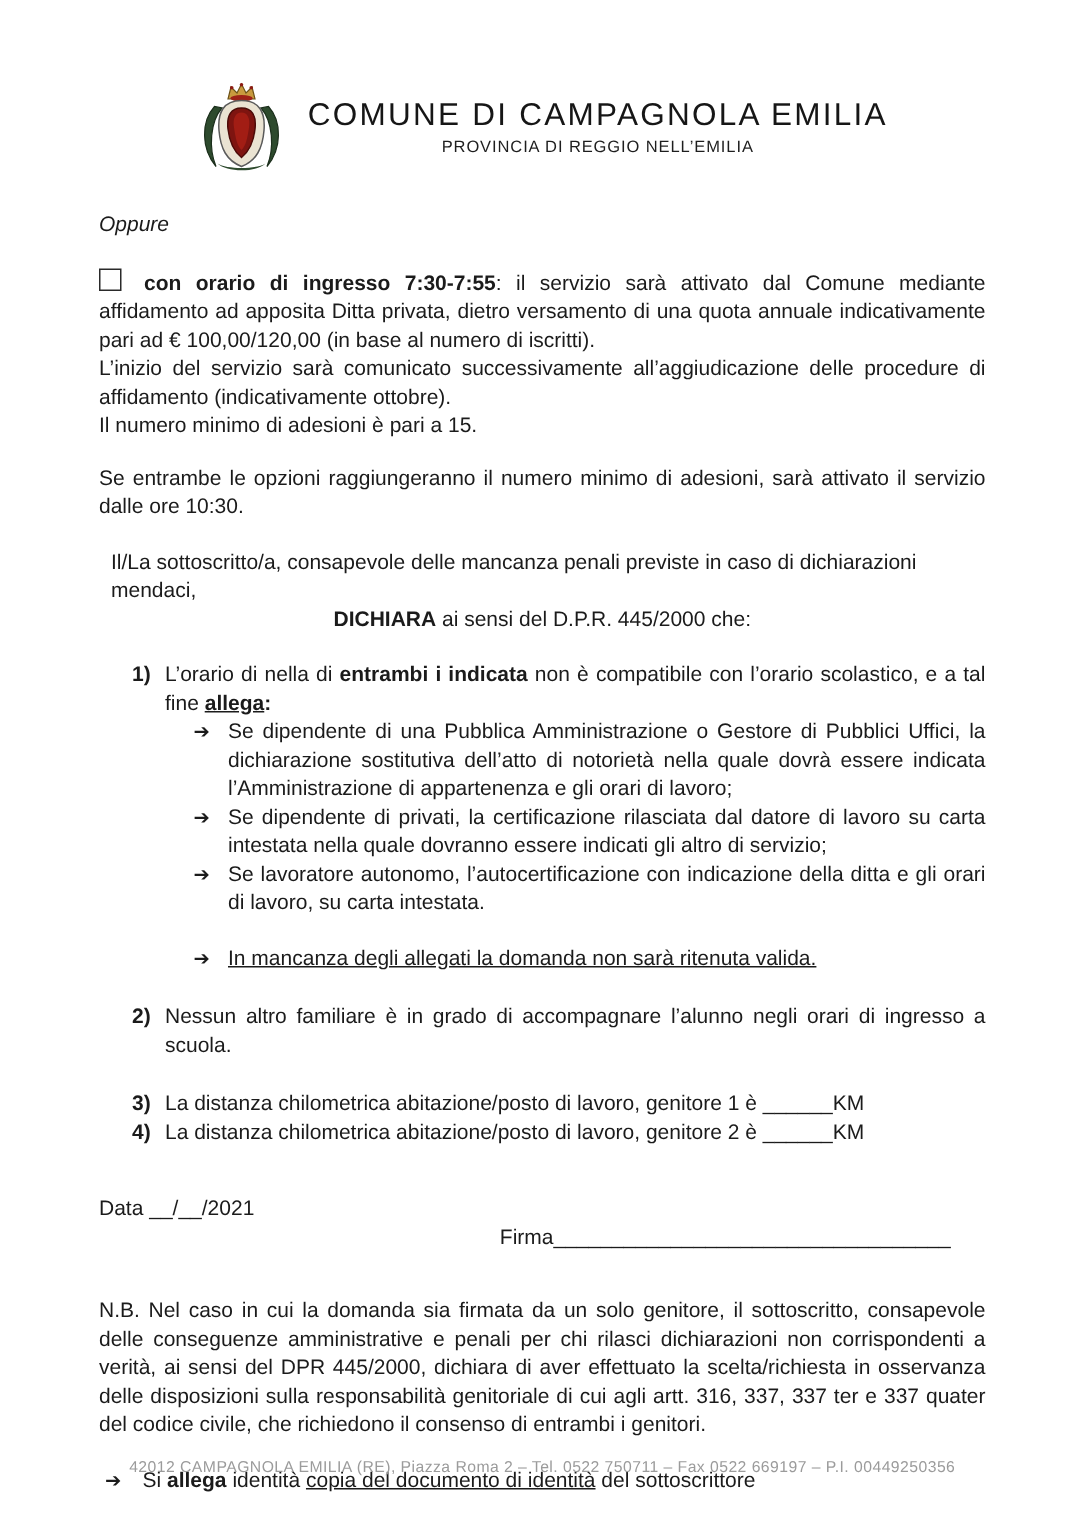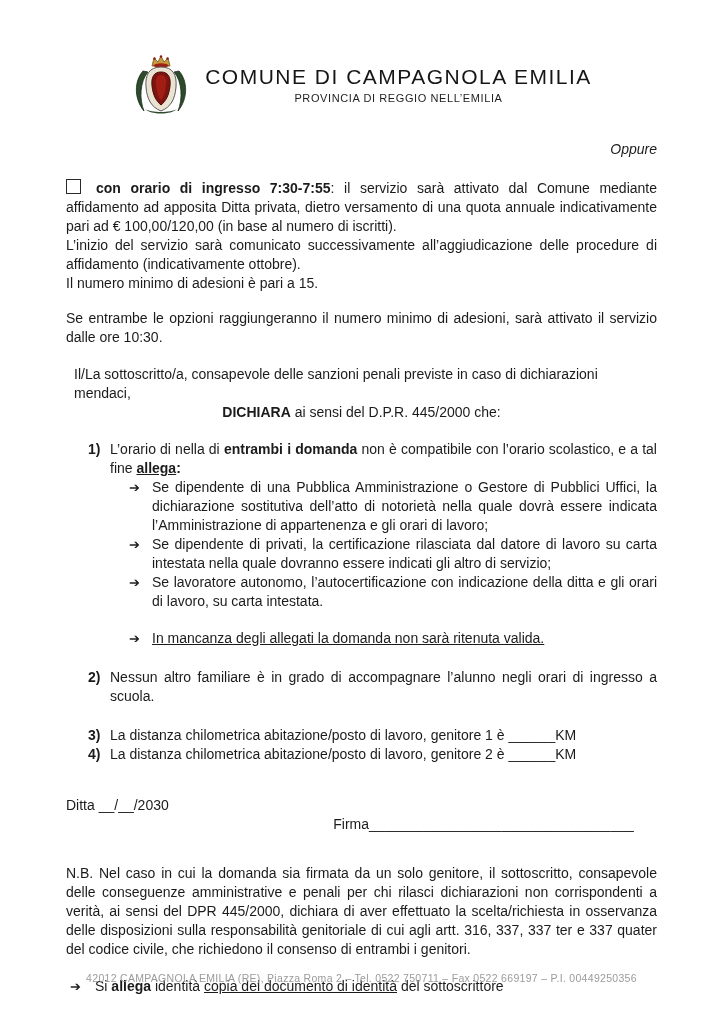--- a/index.html
+++ b/index.html
@@ -13,21 +13,21 @@
     overflow:hidden;
   }
   .content{padding:46px 66px 0 66px;}
   
   .header{display:flex;justify-content:center;align-items:center;gap:14px;height:66px;}
   .crest{width:60px;height:64px;flex:0 0 auto;}
   .header-text{text-align:center;}
   .title{font-size:21px;line-height:24px;letter-spacing:1.5px;color:#161616;white-space:nowrap;}
   .subtitle{font-size:11px;line-height:14px;letter-spacing:0.6px;color:#1e1e1e;margin-top:2px;}
   
-  .oppure{margin-top:22px;text-align:right;font-style:italic;}
+  .oppure{margin-top:22px;text-align:left;font-style:italic;}
   
   .jus{text-align:justify;}
   .option-block{margin-top:20px;}
   .checkbox{
     display:inline-block;width:13px;height:13px;
     border:1.5px solid #2a2a2a;background:#fff;
     vertical-align:-1px;margin-right:15px;
   }
   .b{font-weight:bold;}
   .u{text-decoration:underline;}
@@ -94,26 +94,26 @@
       <div class="jus">
         <span class="checkbox"></span><span class="b">con orario di ingresso 7:30-7:55</span><span>: il servizio sarà attivato dal Comune mediante affidamento ad apposita Ditta privata, dietro versamento di una quota annuale indicativamente pari ad € 100,00/120,00 (in base al numero di iscritti).</span>
       </div>
       <div class="jus">L’inizio del servizio sarà comunicato successivamente all’aggiudicazione delle procedure di affidamento (indicativamente ottobre).</div>
       <div>Il numero minimo di adesioni è pari a 15.</div>
     </div>
 
     <div class="both-options jus">Se entrambe le opzioni raggiungeranno il numero minimo di adesioni, sarà attivato il servizio dalle ore 10:30.</div>
 
     <div class="decl">
-      <div class="decl-intro">Il/La sottoscritto/a, consapevole delle sanzioni penali previste in caso di dichiarazioni mendaci,</div>
+      <div class="decl-intro">Il/La sottoscritto/a, consapevole delle mancanza penali previste in caso di dichiarazioni mendaci,</div>
       <div class="decl-line2"><span class="b">DICHIARA</span><span> ai sensi del D.P.R. 445/2000 che:</span></div>
     </div>
 
     <div class="num-item jus">
-      <span class="num">1)</span><span>L’orario di nella di </span><span class="b">entrambi i domanda</span><span> non è compatibile con l’orario scolastico, e a tal fine </span><span class="b u">allega</span><span class="b">:</span>
+      <span class="num">1)</span><span>L’orario di nella di </span><span class="b">entrambi i indicata</span><span> non è compatibile con l’orario scolastico, e a tal fine </span><span class="b u">allega</span><span class="b">:</span>
     </div>
 
     <div class="arrow-item jus">
       <span class="arrow">➔</span><span>Se dipendente di una Pubblica Amministrazione o Gestore di Pubblici Uffici, la dichiarazione sostitutiva dell’atto di notorietà nella quale dovrà essere indicata l’Amministrazione di appartenenza e gli orari di lavoro;</span>
     </div>
     <div class="arrow-item jus">
       <span class="arrow">➔</span><span>Se dipendente di privati, la certificazione rilasciata dal datore di lavoro su carta intestata nella quale dovranno essere indicati gli altro di servizio;</span>
     </div>
     <div class="arrow-item jus">
       <span class="arrow">➔</span><span>Se lavoratore autonomo, l’autocertificazione con indicazione della ditta e gli orari di lavoro, su carta intestata.</span>
@@ -129,21 +129,21 @@
 
     <div class="num-item km-first">
       <span class="num">3)</span><span>La distanza chilometrica abitazione/posto di lavoro, genitore 1 è </span><span>______</span><span>KM</span>
     </div>
 
     <div class="num-item km-line">
       <span class="num">4)</span><span>La distanza chilometrica abitazione/posto di lavoro, genitore 2 è </span><span>______</span><span>KM</span>
     </div>
 
     <div class="date-line">
-      <span>Ditta </span><span>__/__</span><span>/2030</span>
+      <span>Data </span><span>__/__</span><span>/2021</span>
     </div>
     <div class="firma-line">
       <span>Firma</span><span>__________________________________</span>
     </div>
 
     <div class="nb jus">N.B. Nel caso in cui la domanda sia firmata da un solo genitore, il sottoscritto, consapevole delle conseguenze amministrative e penali per chi rilasci dichiarazioni non corrispondenti a verità, ai sensi del DPR 445/2000, dichiara di aver effettuato la scelta/richiesta in osservanza delle disposizioni sulla responsabilità genitoriale di cui agli artt. 316, 337, 337 ter e 337 quater del codice civile, che richiedono il consenso di entrambi i genitori.</div>
 
     <div class="attach">
       <span class="arrow">➔</span><span>Si </span><span class="b">allega</span><span> identità </span><span class="u">copia del documento di identità</span><span> del sottoscrittore</span>
     </div>

